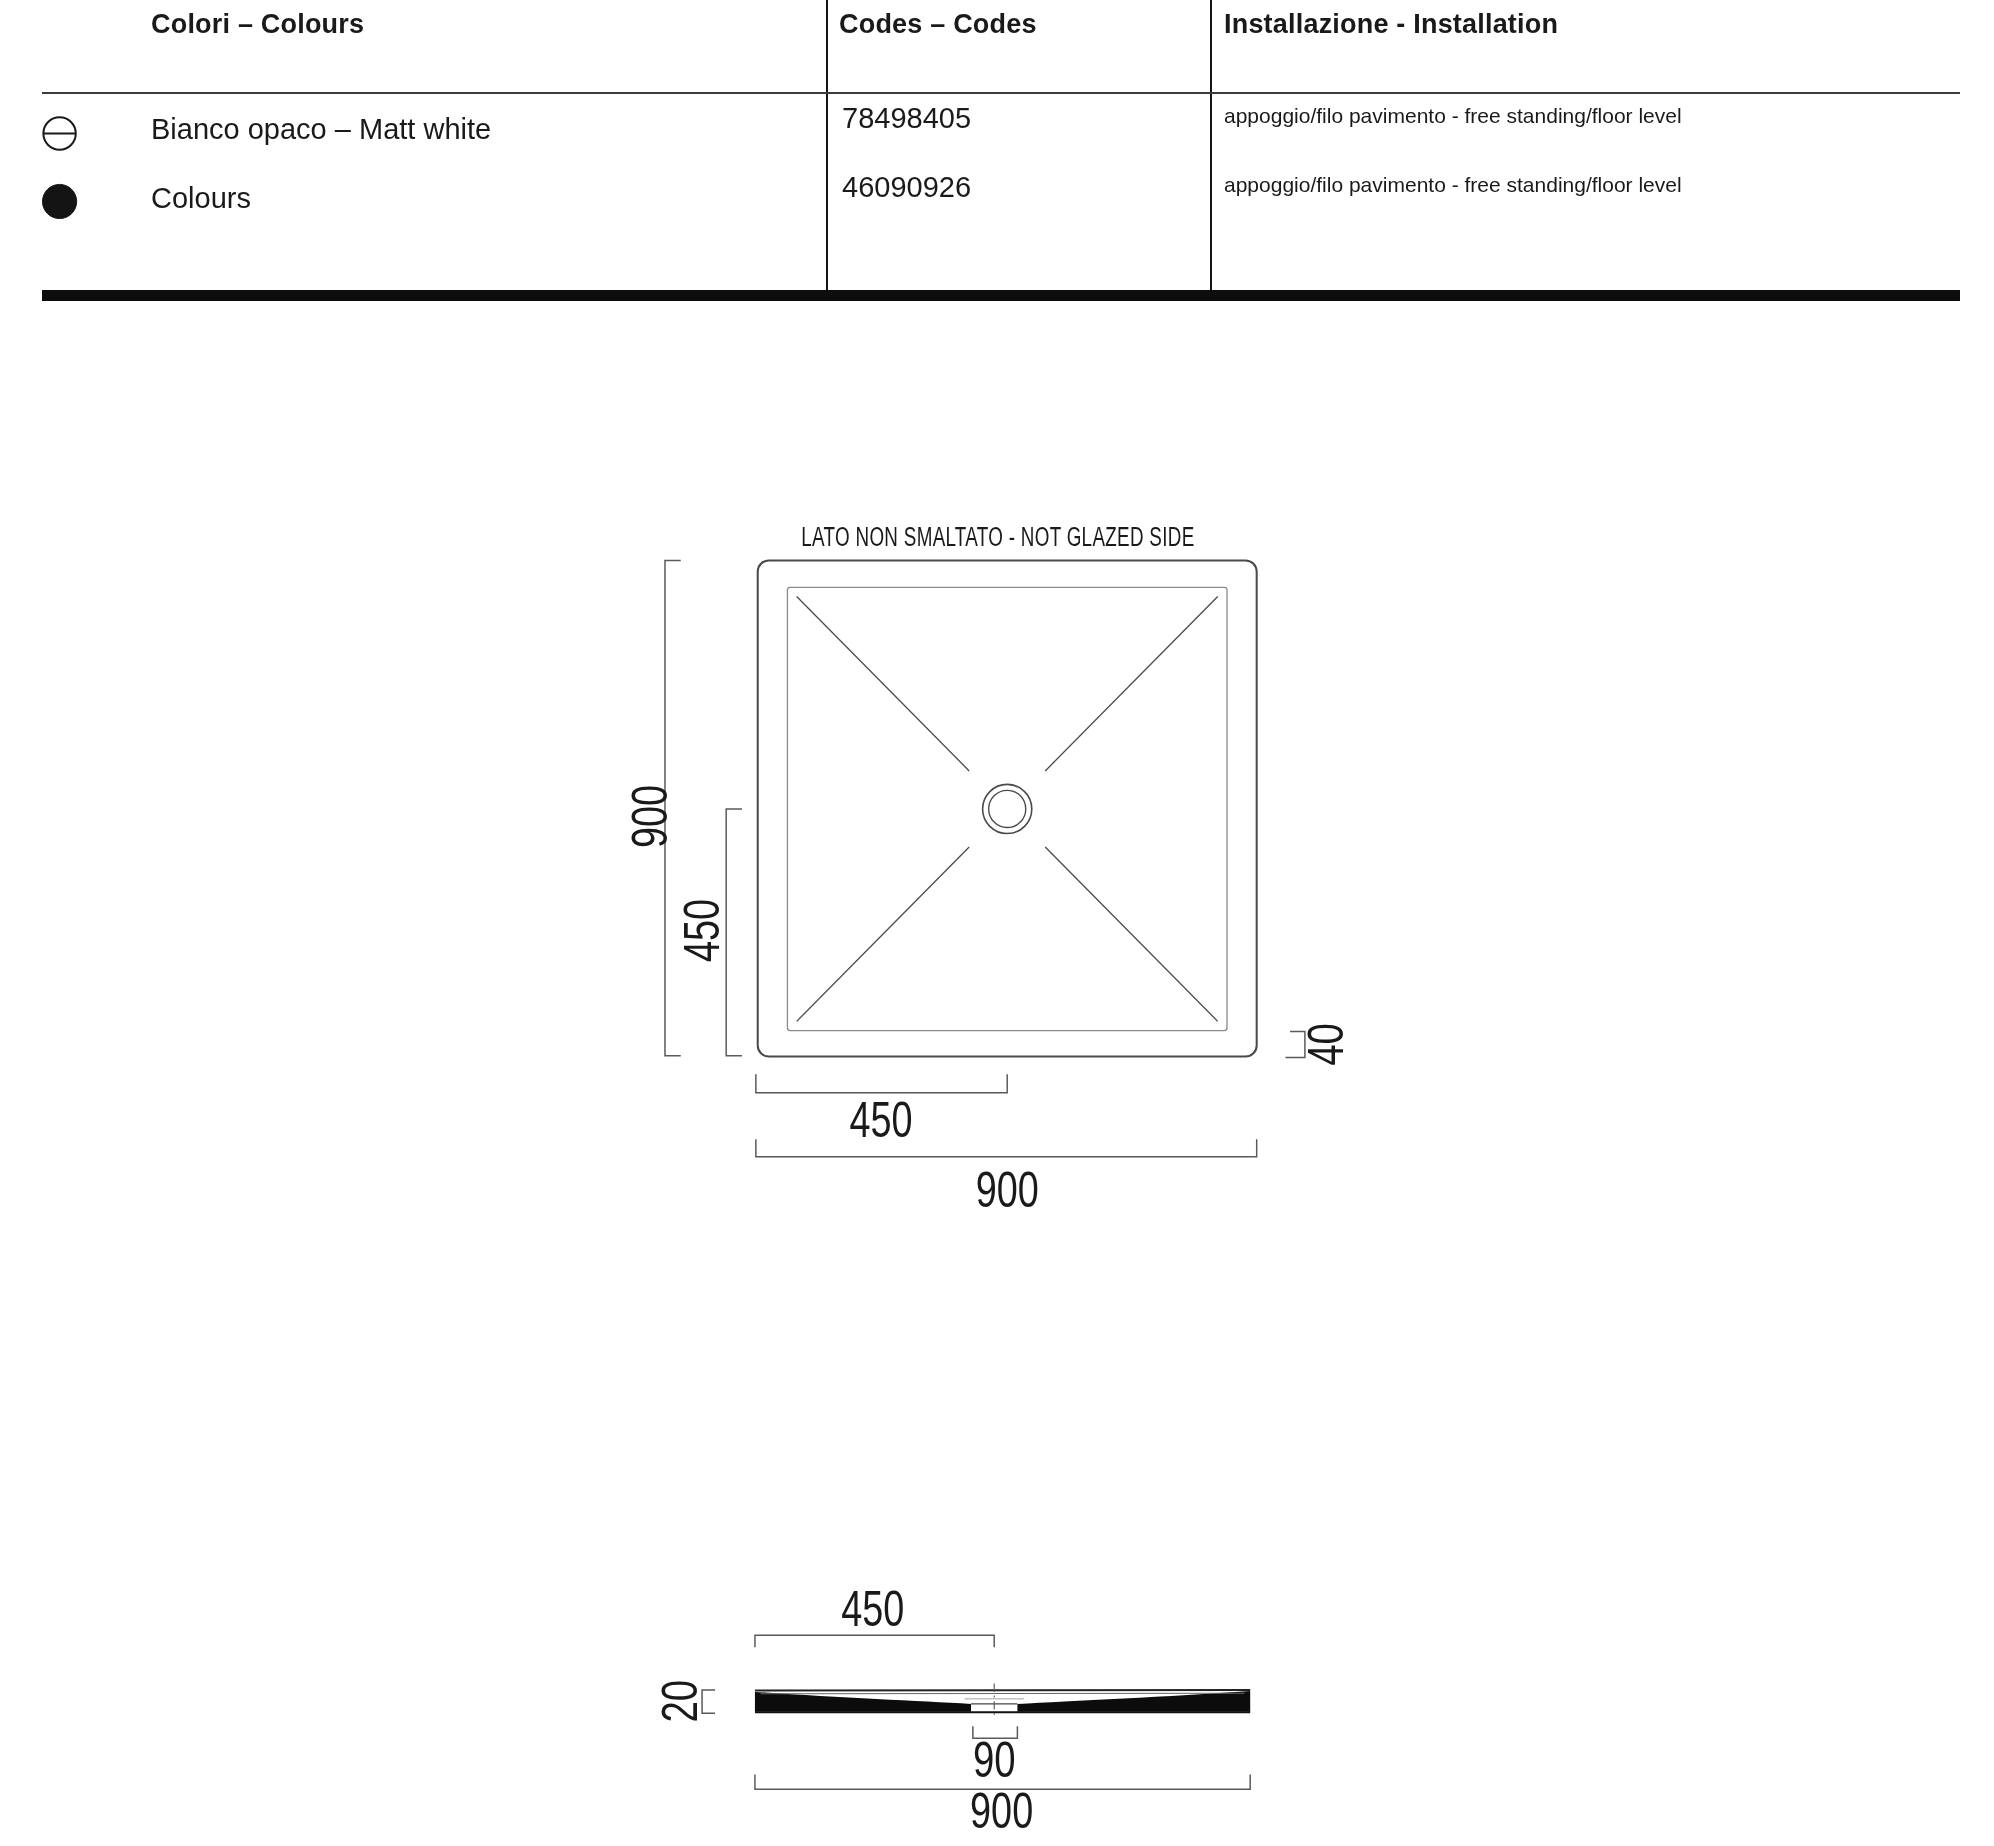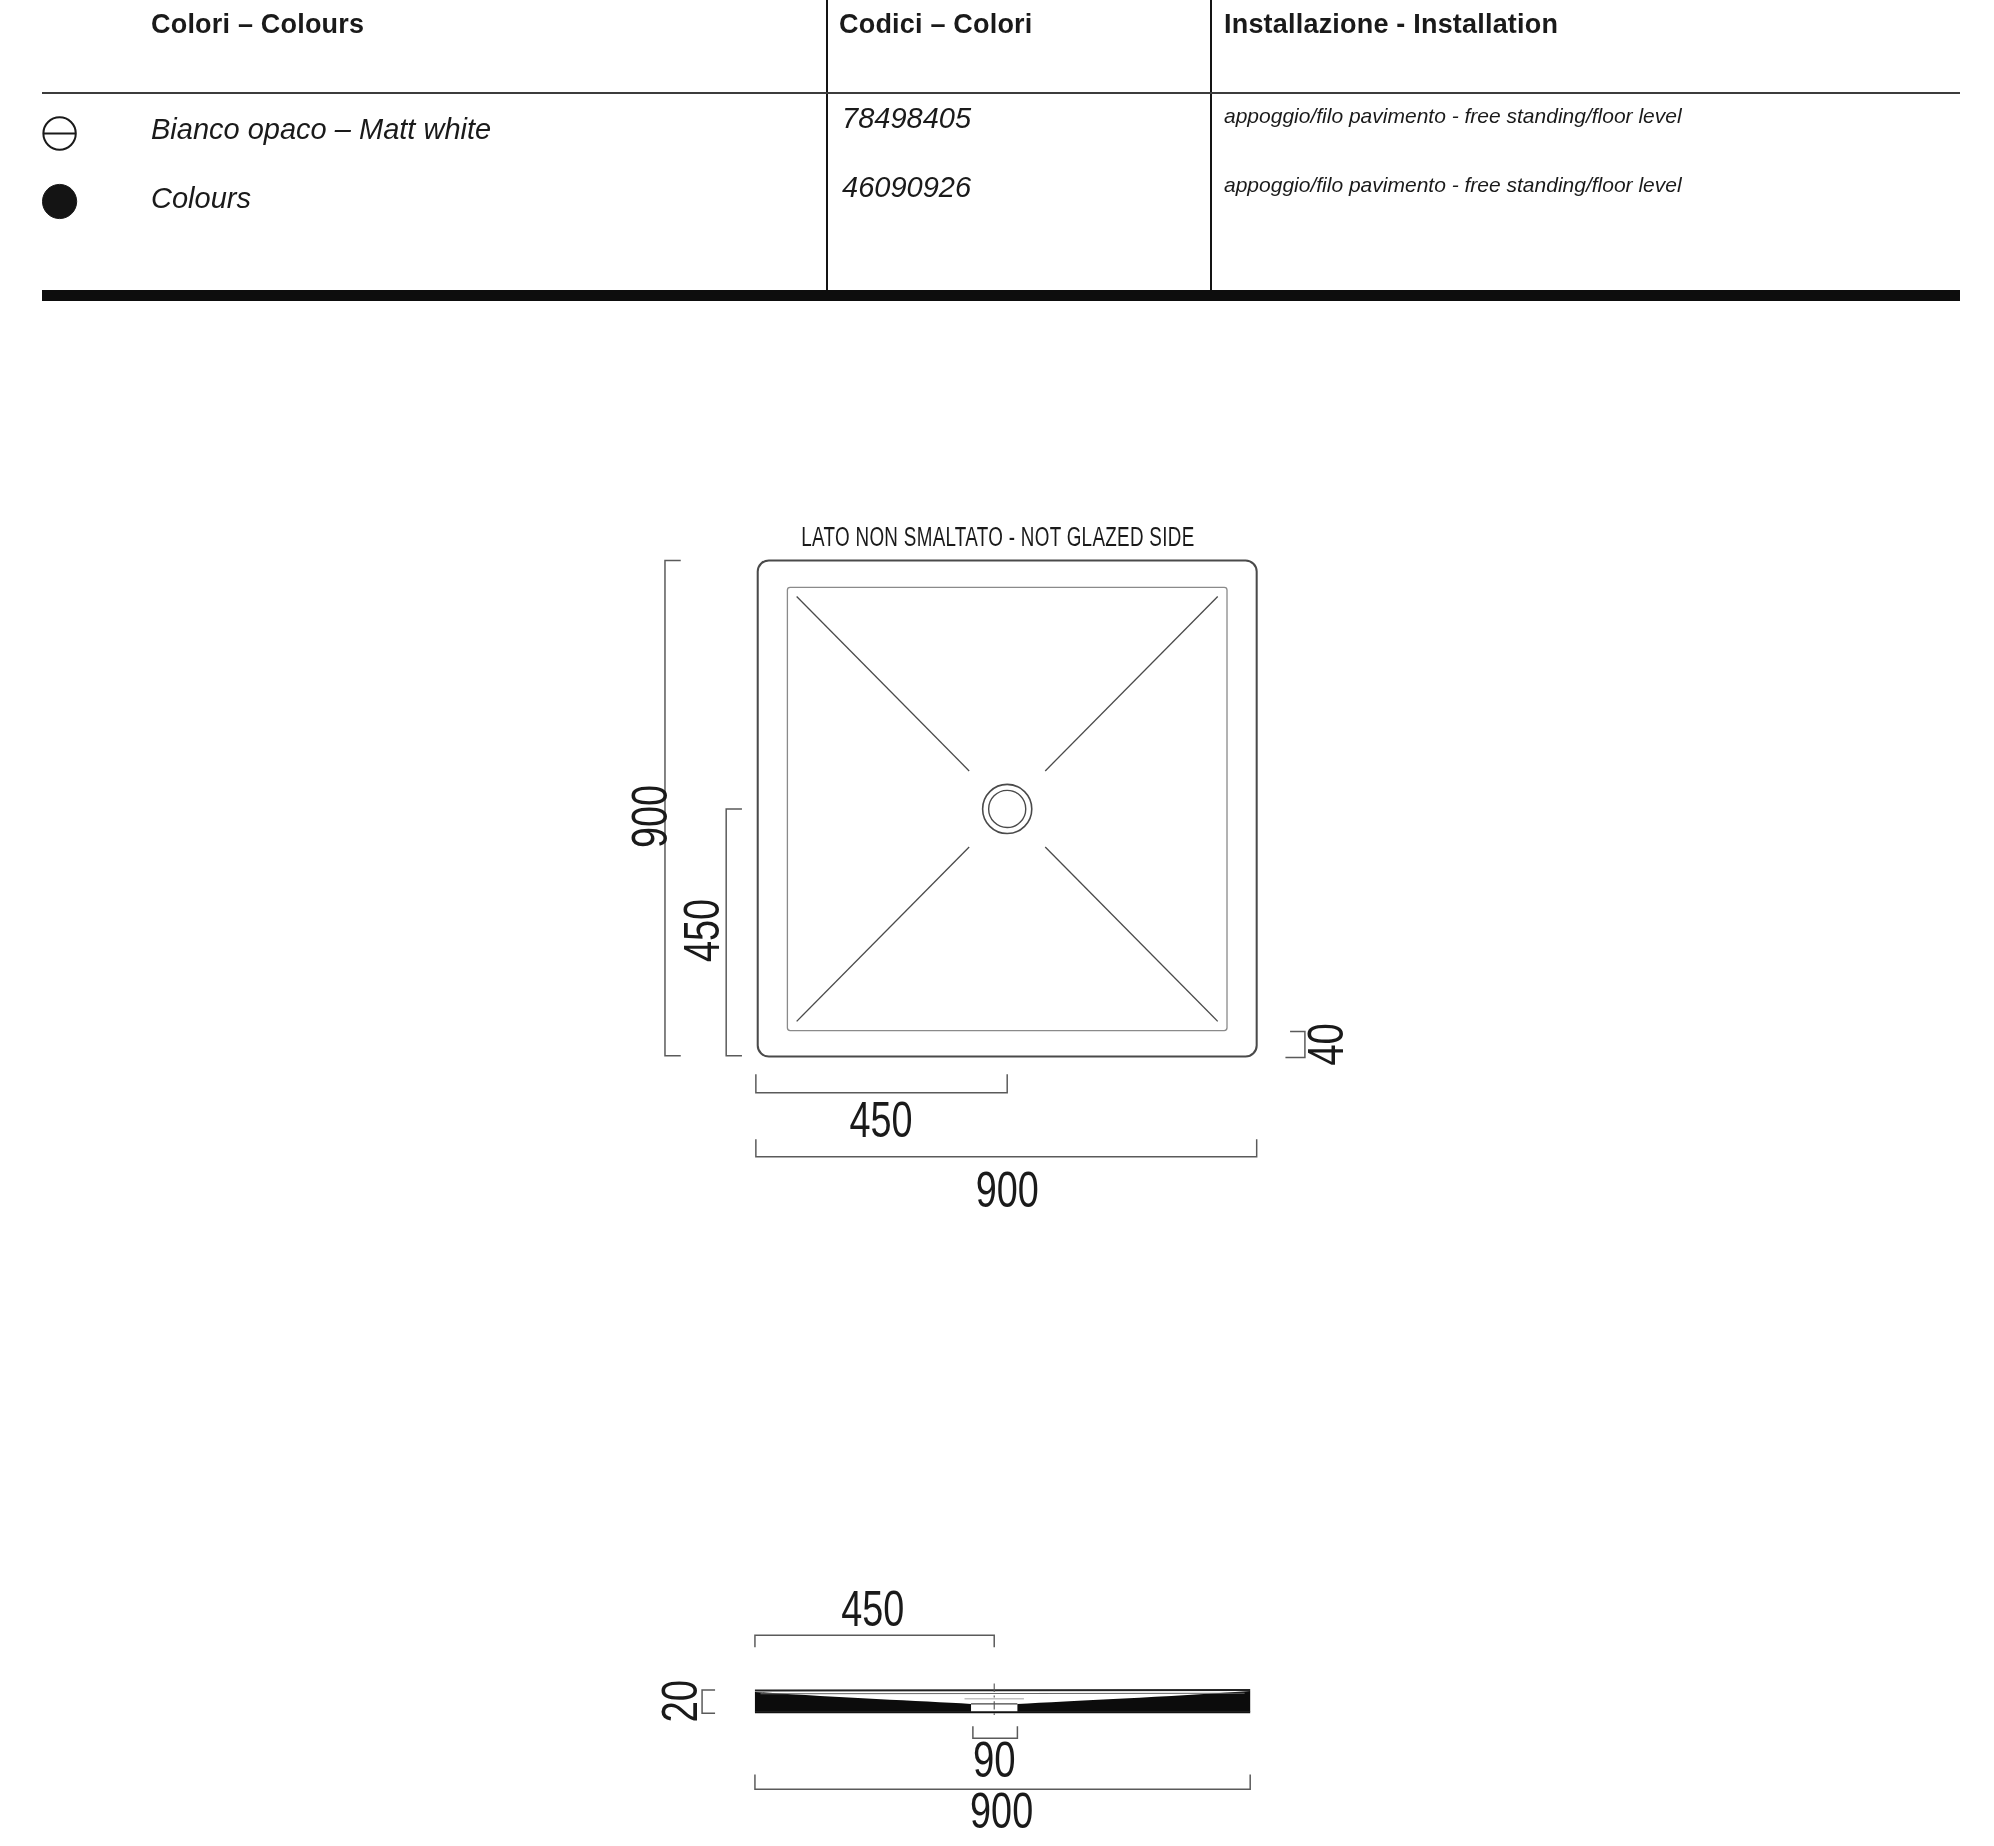--- a/index.html
+++ b/index.html
@@ -10,41 +10,41 @@
     font-family:"Liberation Sans", sans-serif;
     color:#1a1a1a;
     overflow:hidden;
   }
   .abs{position:absolute;}
   
   .col-divider{position:absolute;top:0;width:2.3px;height:290px;background:#141414;}
   .header-underline{position:absolute;left:42px;top:92px;width:1918px;height:1.9px;background:#3c3c3c;}
   .thick-bar{position:absolute;left:42px;top:290px;width:1918px;height:11px;background:#0d0d0d;}
   .th{position:absolute;top:9.3px;font-size:27px;font-weight:bold;letter-spacing:0.2px;white-space:nowrap;}
-  .cell{position:absolute;font-size:29px;white-space:nowrap;font-style:italic;}
+  .cell{position:absolute;font-size:29px;white-space:nowrap;}
   .cell.install{font-size:21px;}
   .swatch{position:absolute;left:42px;width:37px;height:43px;}
   
   svg text{fill:#1a1a1a;}
   .dim-num{font-size:54px;}
   .tv-title{font-size:30px;letter-spacing:.5px;}
 </style>
 </head>
 <body>
 
 <div class="page">
 
   <div>
     <div class="col-divider" style="left:826px;"></div>
     <div class="col-divider" style="left:1210px;"></div>
     <div class="header-underline"></div>
     <div class="thick-bar"></div>
 
     <div class="th" style="left:151px;">Colori – Colours</div>
-    <div class="th" style="left:839px;">Codici – Colori</div>
+    <div class="th" style="left:839px;">Codes – Codes</div>
     <div class="th" style="left:1224px;text-align:center;">Installazione - Installation</div>
 
     <div>
       <svg class="swatch" style="top:112px;" viewBox="0 0 40 40">
         <circle cx="19" cy="20" r="17.5" fill="#ffffff" stroke="#1a1a1a" stroke-width="2.2"></circle>
         <line x1="1.5" y1="20" x2="36.5" y2="20" stroke="#1a1a1a" stroke-width="2"></line>
       </svg>
       <div class="cell" style="left:151px;top:113px;">Bianco opaco – Matt white</div>
       <div class="cell" style="left:842px;top:102px;">78498405</div>
       <div class="cell install" style="left:1224px;top:104px;">appoggio/filo pavimento - free standing/floor level</div>

